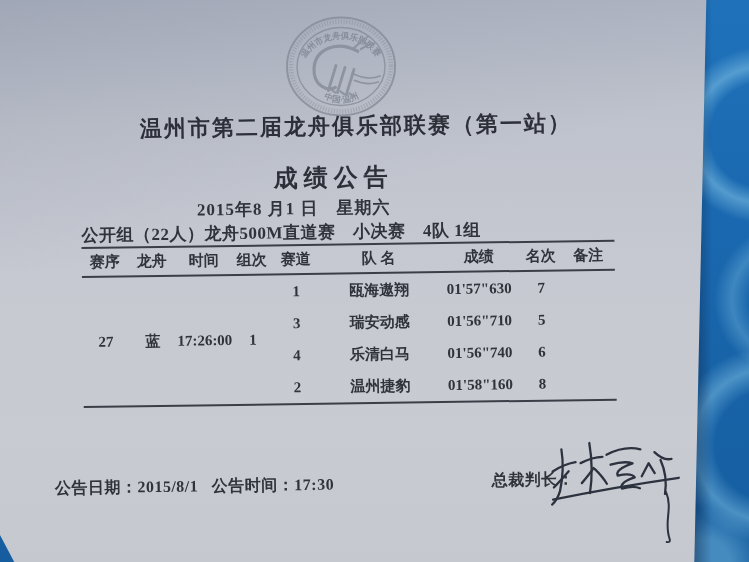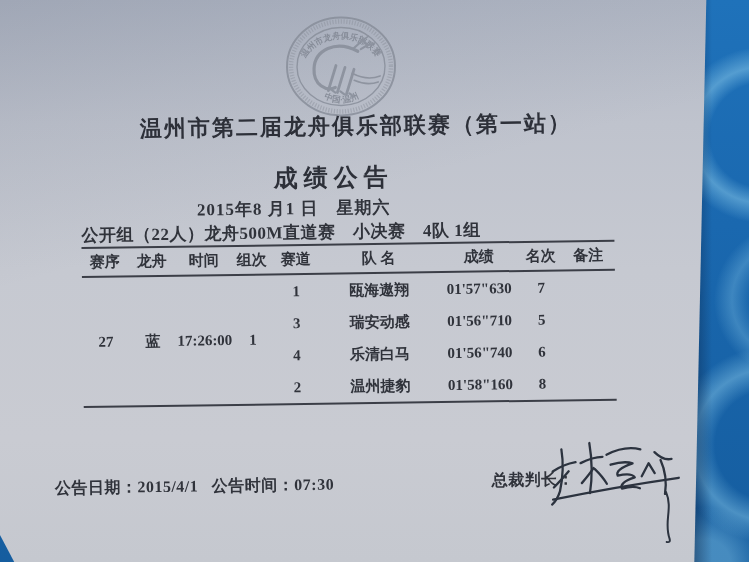--- a/index.html
+++ b/index.html
@@ -159,21 +159,21 @@
           <div class="cell c-remark" style="grid-row:3"></div>
 
           <div class="cell c-lane" style="grid-row:4">2</div>
           <div class="cell c-team" style="grid-row:4">温州捷豹</div>
           <div class="cell c-result" style="grid-row:4">01'58"160</div>
           <div class="cell c-rank" style="grid-row:4">8</div>
           <div class="cell c-remark" style="grid-row:4"></div>
         </div>
       </div>
 
-      <div class="footer-left"><span>公告日期：</span><span>2015/4/1</span>&nbsp;&nbsp;&nbsp;<span>公告时间：</span><span>07:30</span></div>
+      <div class="footer-left"><span>公告日期：</span><span>2015/8/1</span>&nbsp;&nbsp;&nbsp;<span>公告时间：</span><span>17:30</span></div>
 
       <div class="referee-label">总裁判长：</div>
 
       <svg class="signature" viewBox="0 0 140 115" aria-label="林宵峰">
         <g fill="none" stroke="#2c333f" stroke-width="2.3" stroke-linecap="round" stroke-linejoin="round">
           <path d="M8,36 q11,-7 23,-9"></path>
           <path d="M17,14 q3,20 -2,42 q-3,9 -8,13"></path>
           <path d="M9,52 q9,-9 15,-16"></path>
           <path d="M36,28 q12,-6 22,-6"></path>
           <path d="M45,8 q4,26 0,50"></path>

